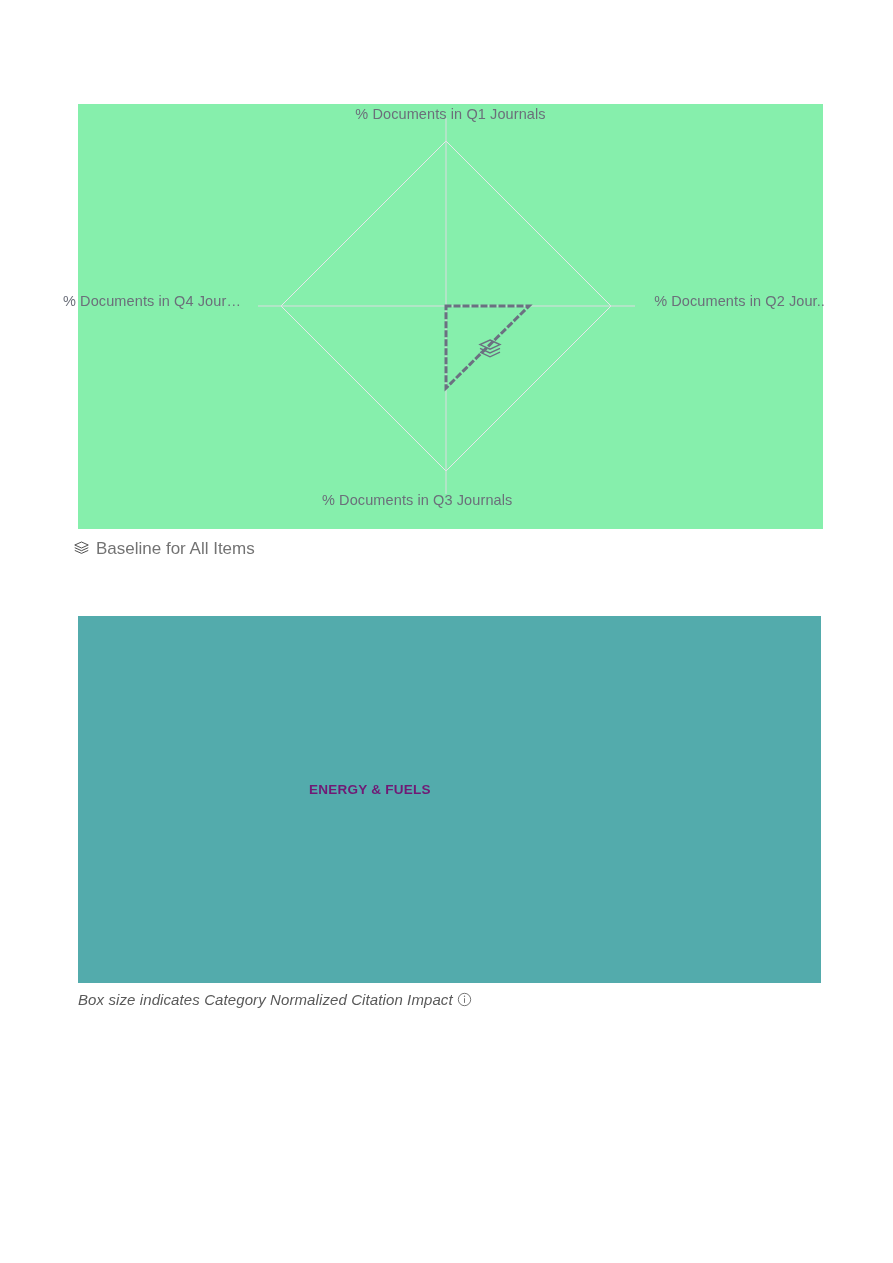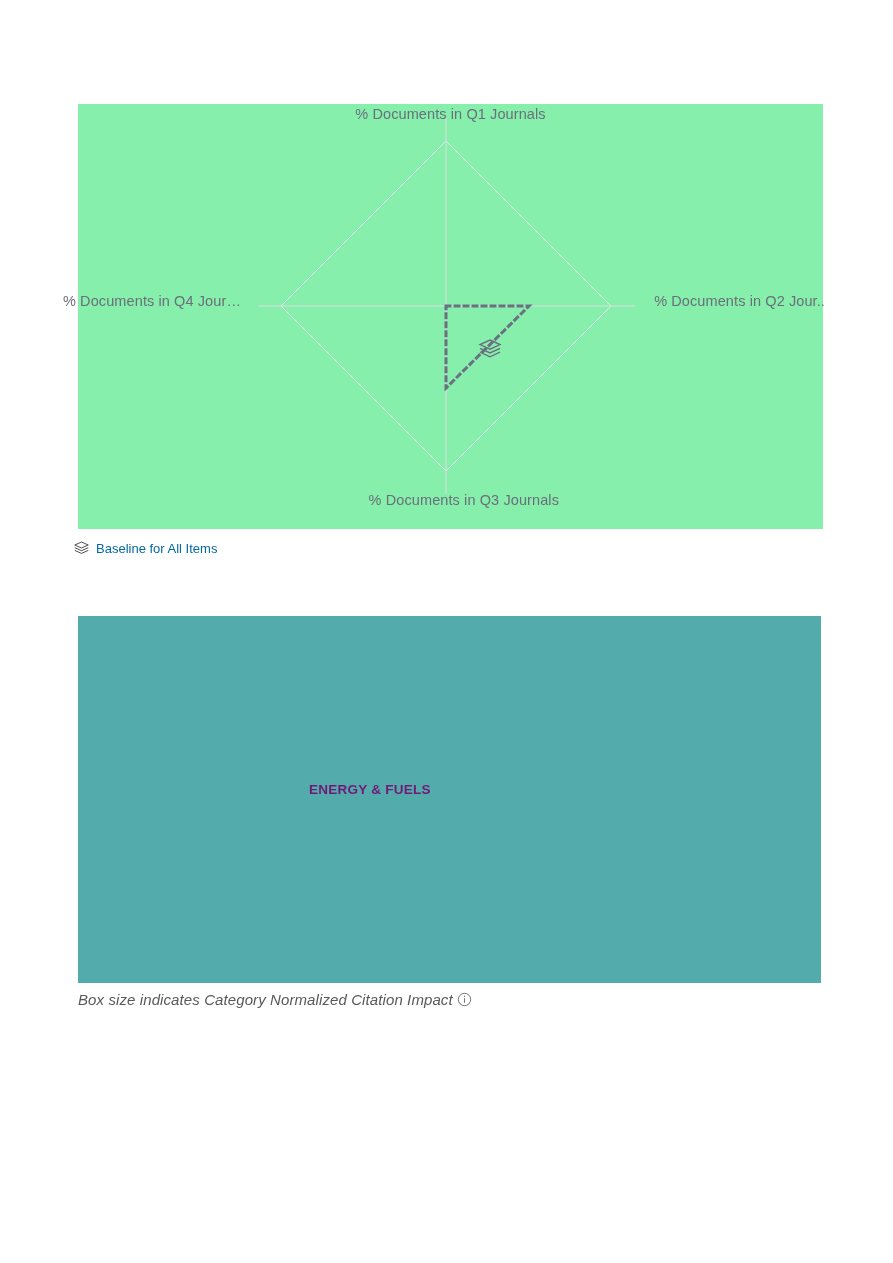--- a/index.html
+++ b/index.html
@@ -44,24 +44,24 @@
     letter-spacing: 0.1px;
     line-height: 1;
   }
   #axis-label-q1 {
     left: 260px;
     top: 3px;
     width: 225px;
     text-align: center;
   }
   #axis-label-q3 {
-    left: 256px;
+    left: 244px;
     top: 389px;
     width: 225px;
-    text-align: right;
+    text-align: left;
   }
   #axis-label-q2 {
     left: 551px;
     top: 190px;
     width: 196px;
     text-align: right;
     overflow: hidden;
   }
   #axis-label-q4 {
     left: -15px;
@@ -74,22 +74,22 @@
   #radar-legend {
     position: absolute;
     left: 74px;
     top: 538px;
     display: flex;
     align-items: center;
     gap: 7px;
     height: 20px;
   }
   #radar-legend .legend-label {
-    font-size: 13px;
-    color: #0369a1;
+    font-size: 17px;
+    color: #737373;
     line-height: 1;
   }
   .layers-icon svg { display: block; }
 
   
   #treemap-panel {
     position: absolute;
     left: 78px;
     top: 616px;
     width: 743px;

